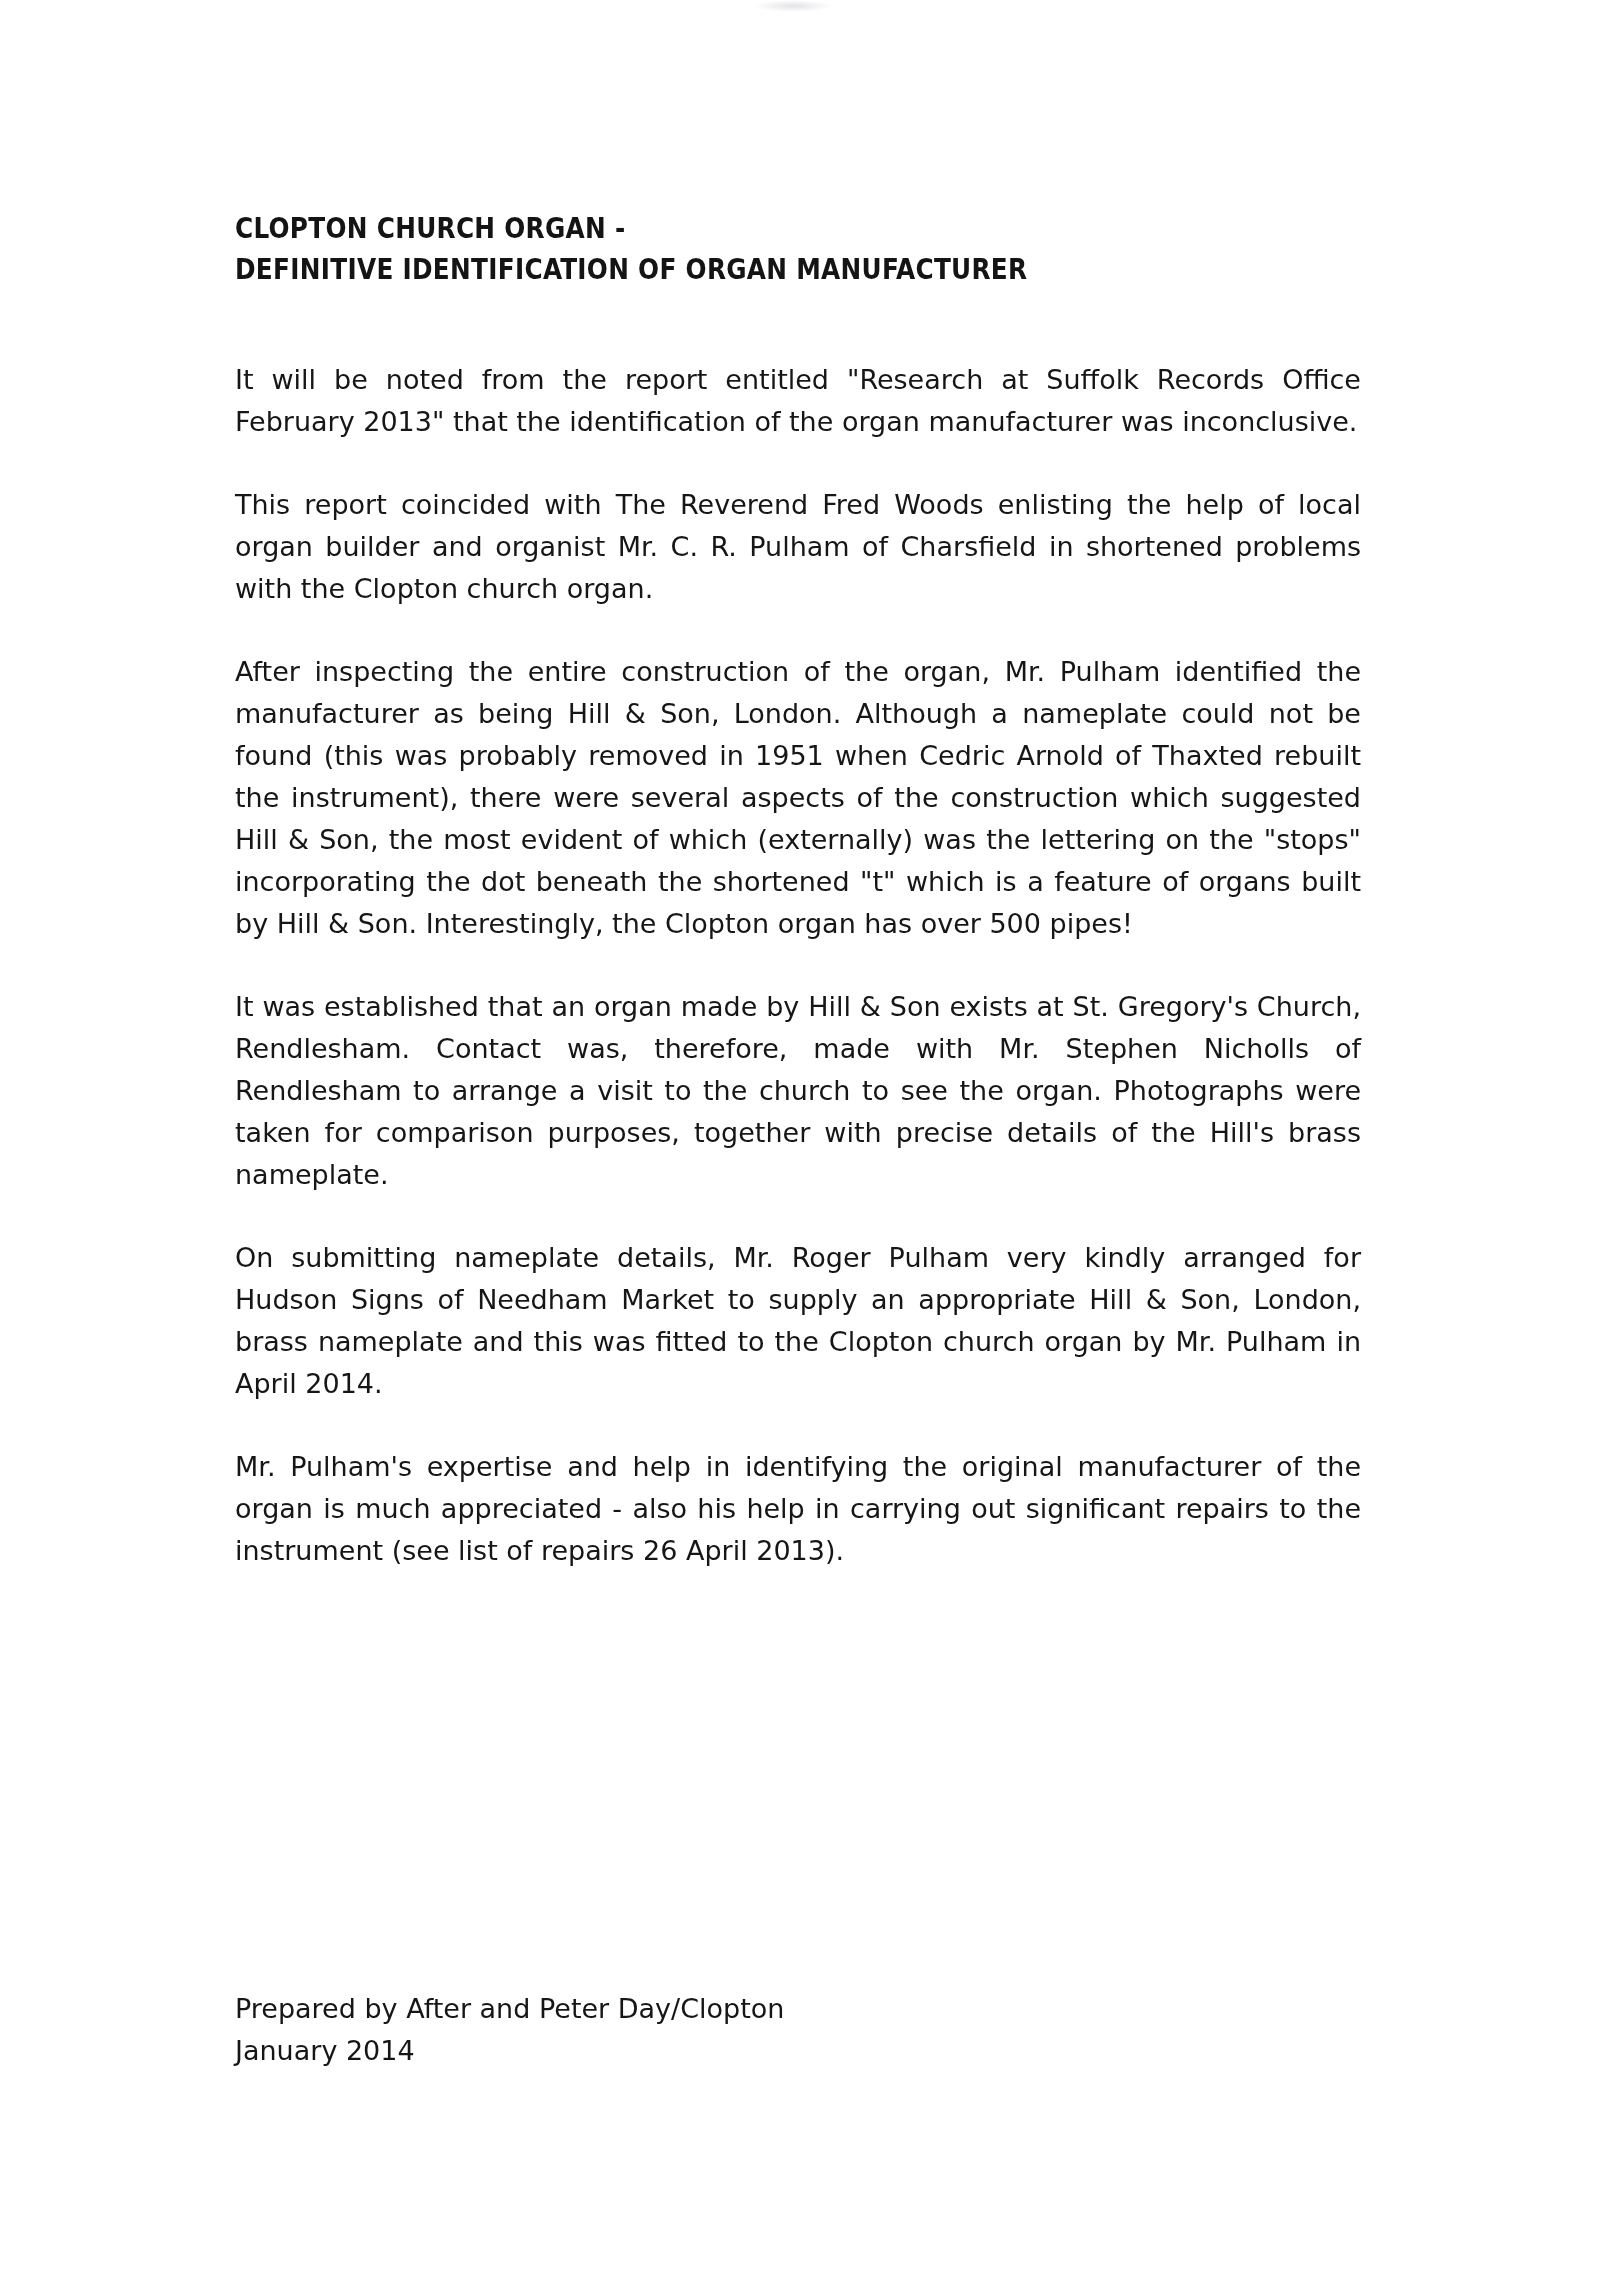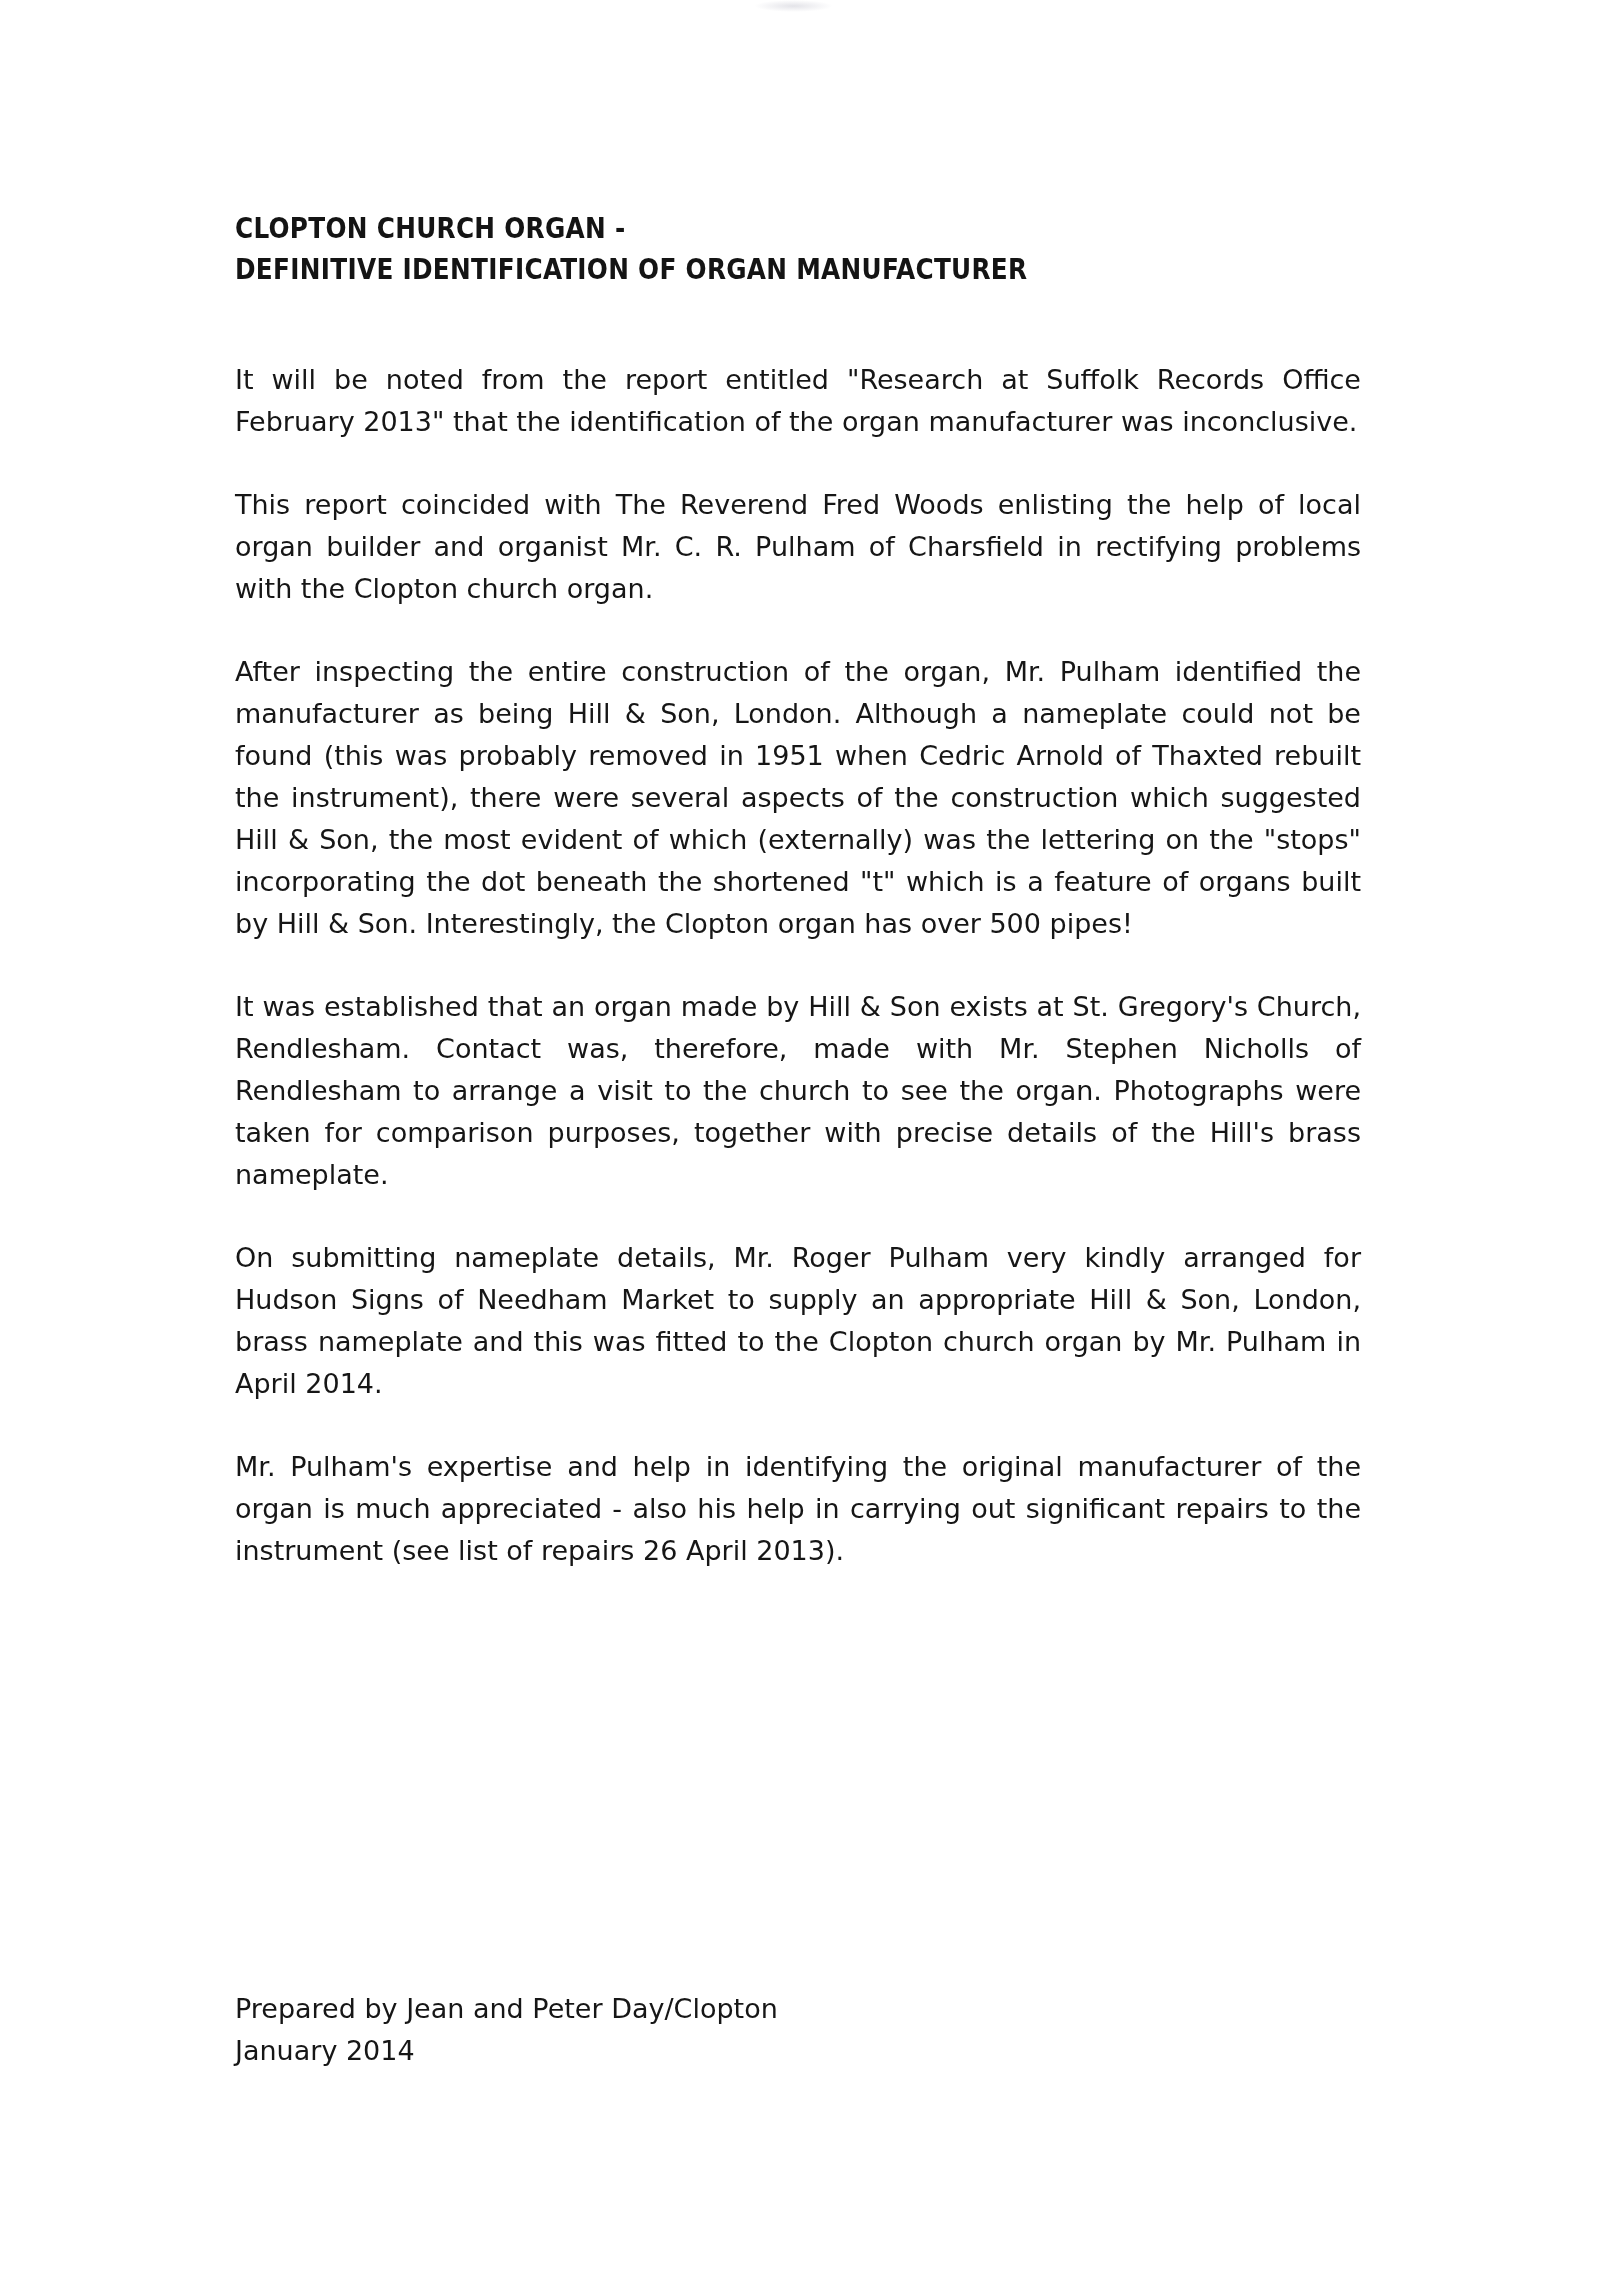--- a/index.html
+++ b/index.html
@@ -77,25 +77,25 @@
 <div class="page">
   <div class="scan-shadow"></div>
 
   <div class="title">
     <span class="title-line">CLOPTON CHURCH ORGAN -</span>
     <span class="title-line">DEFINITIVE IDENTIFICATION OF ORGAN MANUFACTURER</span>
   </div>
 
   <div class="body">
     <p class="para">It will be noted from the report entitled "Research at Suffolk Records Office February 2013" that the identification of the organ manufacturer was inconclusive.</p>
-    <p class="para">This report coincided with The Reverend Fred Woods enlisting the help of local organ builder and organist Mr. C. R. Pulham of Charsfield in rectifying problems with the Clopton church organ.</p>
+    <p class="para">This report coincided with The Reverend Fred Woods enlisting the help of local organ builder and organist Mr. C. R. Pulham of Charsfield in shortened problems with the Clopton church organ.</p>
     <p class="para">After inspecting the entire construction of the organ, Mr. Pulham identified the manufacturer as being Hill &amp; Son, London.  Although a nameplate could not be found (this was probably removed in 1951 when Cedric Arnold of Thaxted rebuilt the instrument), there were several aspects of the construction which suggested  Hill &amp; Son, the most evident of which (externally) was the lettering on the "stops" incorporating the dot beneath the shortened "t" which is a feature of organs built by Hill &amp; Son.  Interestingly, the Clopton organ has over 500 pipes!</p>
     <p class="para">It was established that an organ made by Hill &amp; Son exists at St. Gregory's Church, Rendlesham.  Contact was, therefore, made with Mr. Stephen Nicholls of Rendlesham to arrange a visit to the church to see the organ.  Photographs were taken for comparison purposes, together with precise details of the Hill's brass nameplate.</p>
     <p class="para">On submitting nameplate details, Mr. Roger Pulham very kindly arranged for Hudson Signs of Needham Market to supply an appropriate Hill &amp; Son, London, brass nameplate and this was fitted to the Clopton church organ by Mr. Pulham in April 2014.</p>
     <p class="para">Mr. Pulham's expertise and help in identifying the original manufacturer of the organ is much appreciated - also his help in carrying out significant repairs to the instrument (see list of repairs 26 April 2013).</p>
   </div>
 
   <div class="signoff">
-    <span>Prepared by Jean and Peter Day/Clopton</span>
+    <span>Prepared by After and Peter Day/Clopton</span>
     <span>January 2014</span>
   </div>
 </div>
 
 
 </body></html>

